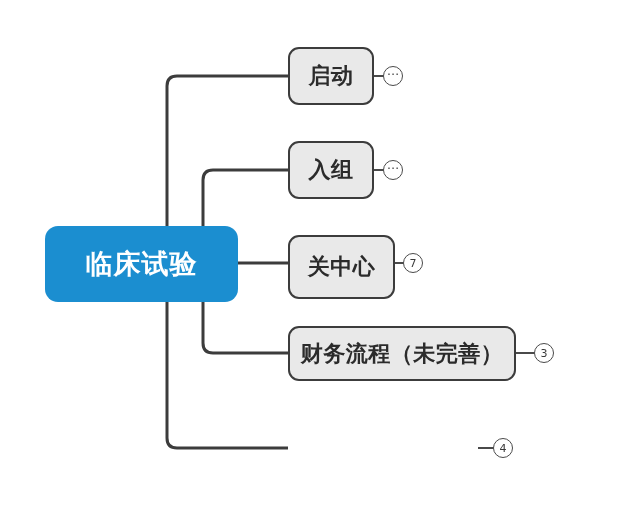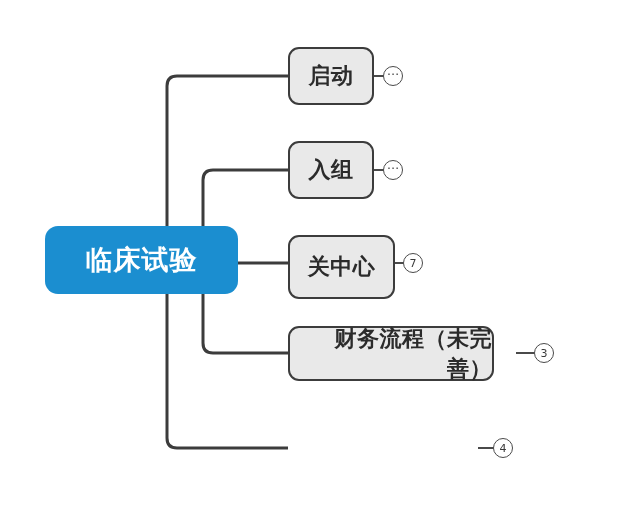--- a/index.html
+++ b/index.html
@@ -40,21 +40,20 @@
     letter-spacing: 1px;
   }
   .node-branch {
     background: #e9e9e9;
     border: 2.2px solid #3c3c3c;
     border-radius: 11px;
     color: #2b2b2b;
     font-size: 22px;
     font-weight: bold;
     letter-spacing: 0.5px;
-    text-align: right;
   }
   .badge {
     position: absolute;
     box-sizing: border-box;
     border: 1.4px solid #4a4a4a;
     border-radius: 50%;
     background: #ffffff;
     display: flex;
     align-items: center;
     justify-content: center;
@@ -87,21 +86,21 @@
     <g fill="none" stroke="#4a4a4a" stroke-width="2">
 
       <path d="M374,76 L384,76"></path>
       <path d="M374,170 L384,170"></path>
       <path d="M395,263 L404,263"></path>
       <path d="M516,353 L535,353"></path>
       <path d="M478,448 L494,448"></path>
     </g>
   </svg>
 
-  <div class="node node-root" style="left:45px; top:226px; width:193px; height:68px;">
+  <div class="node node-root" style="left:45px; top:226px; width:193px; height:76px;">
     <span>临床试验</span>
   </div>
 
   <div class="node node-branch" style="left:288px; top:47px; width:86px; height:58px;">
     <span>启动</span>
   </div>
   <div class="badge badge-dots" style="left:383px; top:66px; width:20px; height:20px;">
     <span>⋯</span>
   </div>
 
@@ -112,21 +111,21 @@
     <span>⋯</span>
   </div>
 
   <div class="node node-branch" style="left:288px; top:235px; width:107px; height:64px;">
     <span>关中心</span>
   </div>
   <div class="badge" style="left:403px; top:253px; width:20px; height:20px;">
     <span>7</span>
   </div>
 
-  <div class="node node-branch" style="left:288px; top:326px; width:206px; height:55px;font-family:Liberation Mono, monospace;">
+  <div class="node node-branch" style="left:288px; top:326px; width:228px; height:55px;font-family:Liberation Mono, monospace;">
     <span>财务流程（未完善）</span>
   </div>
   <div class="badge" style="left:534px; top:343px; width:20px; height:20px;">
     <span>3</span>
   </div>
 
   <div class="badge" style="left:493px; top:438px; width:20px; height:20px;">
     <span>4</span>
   </div>
 

